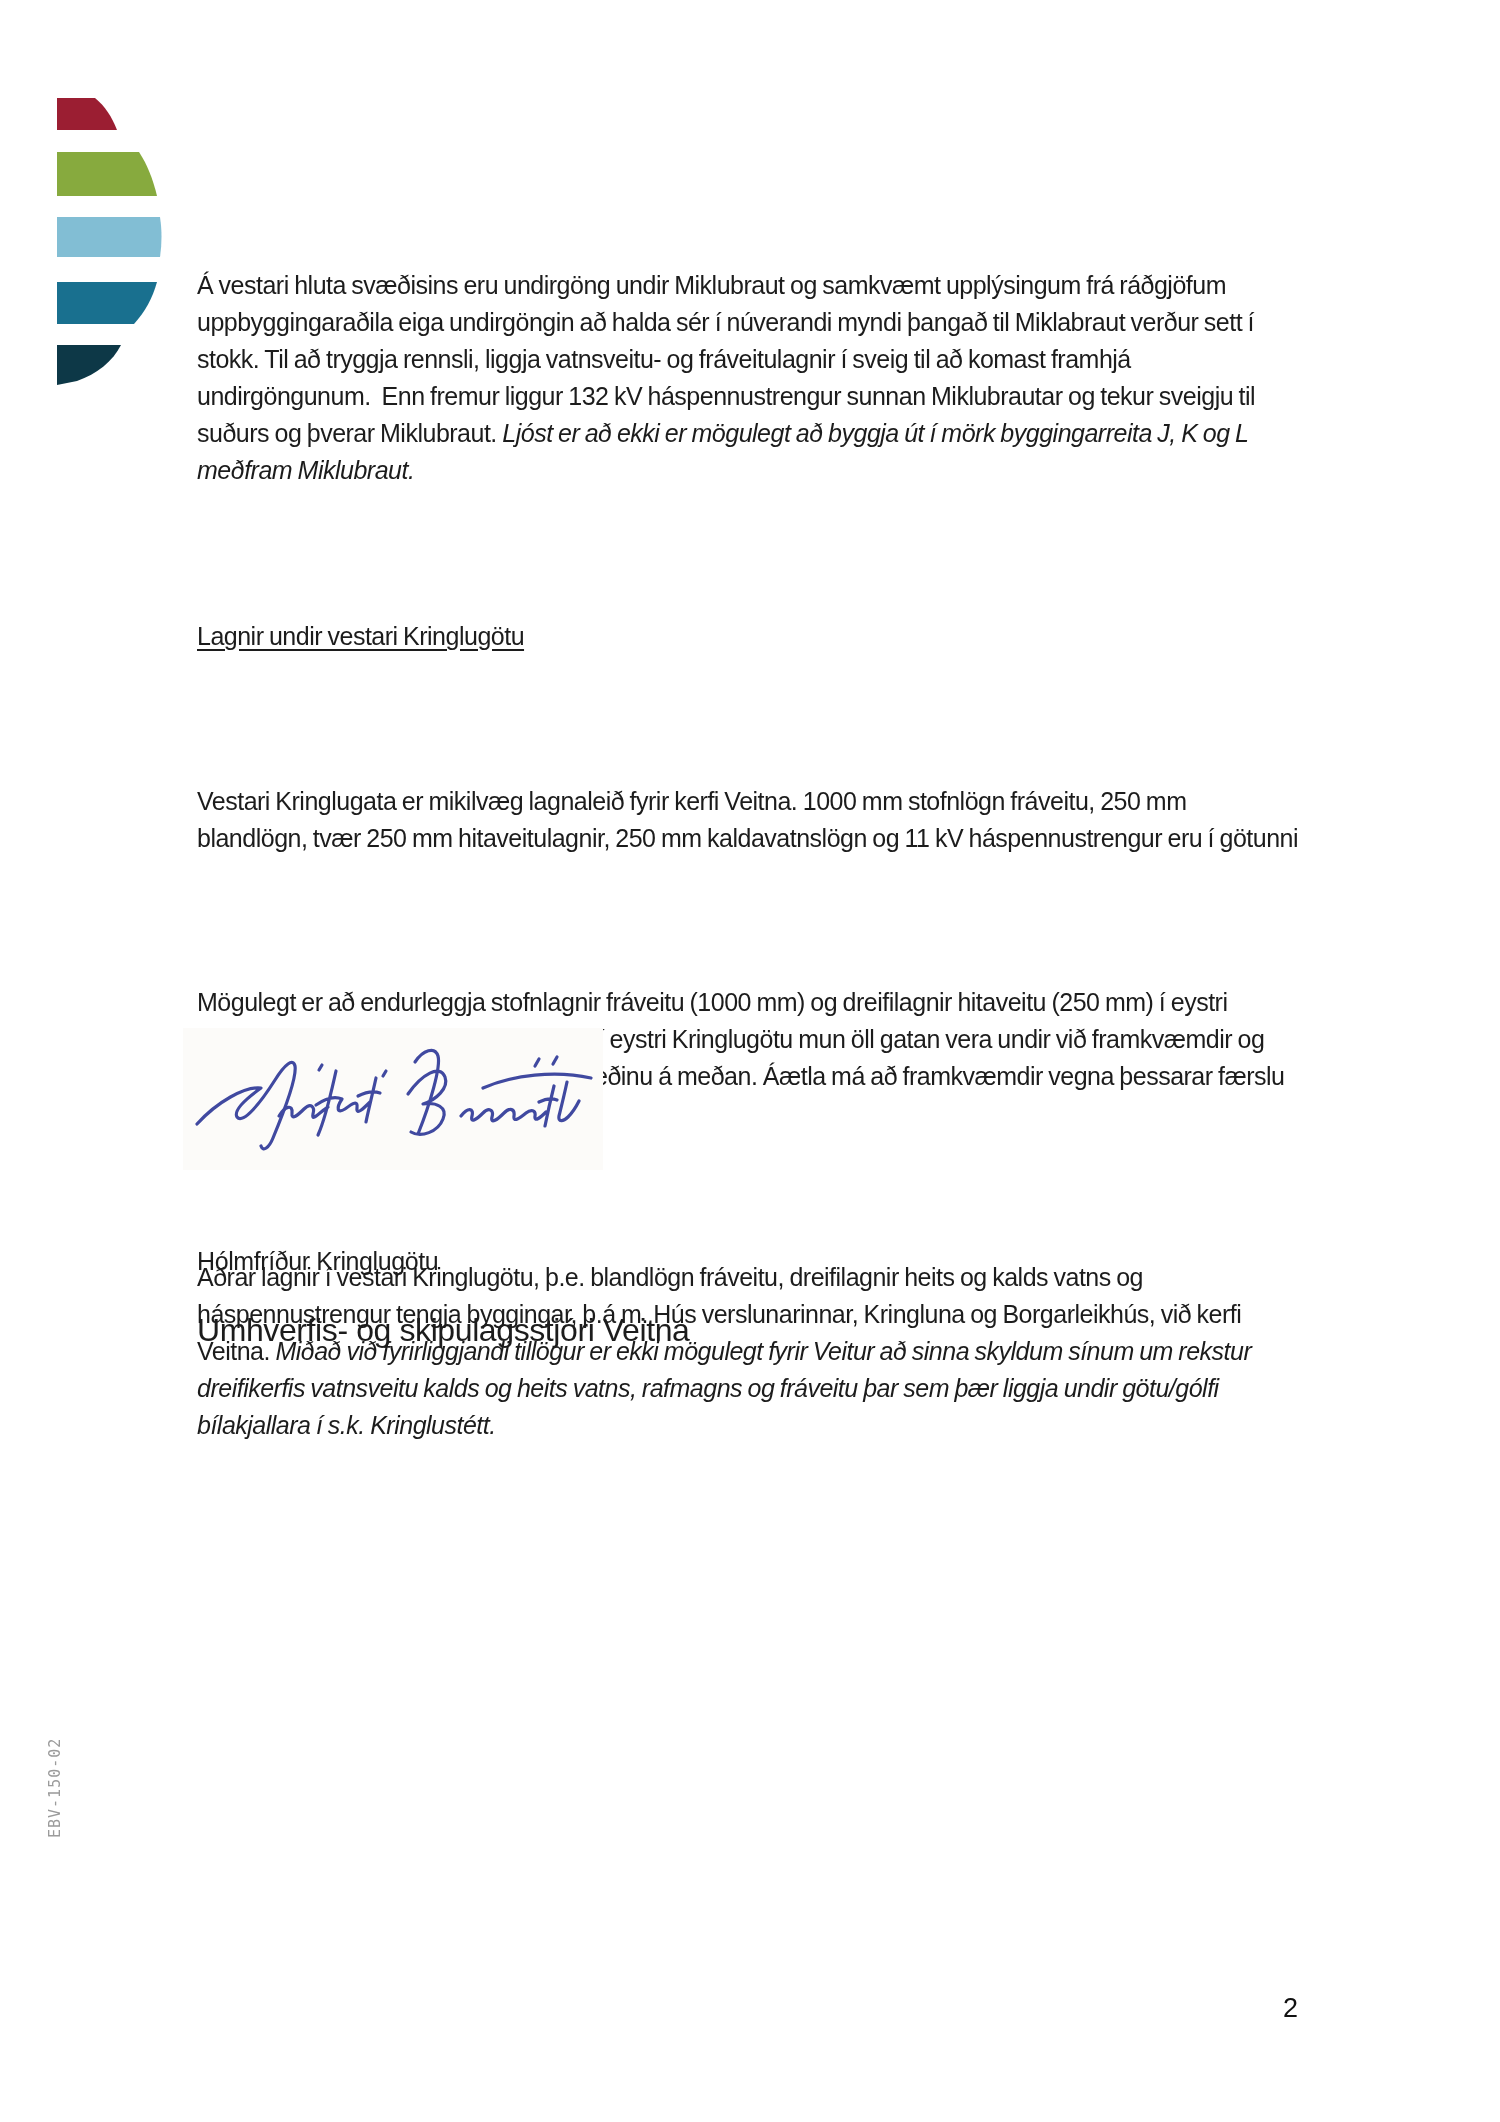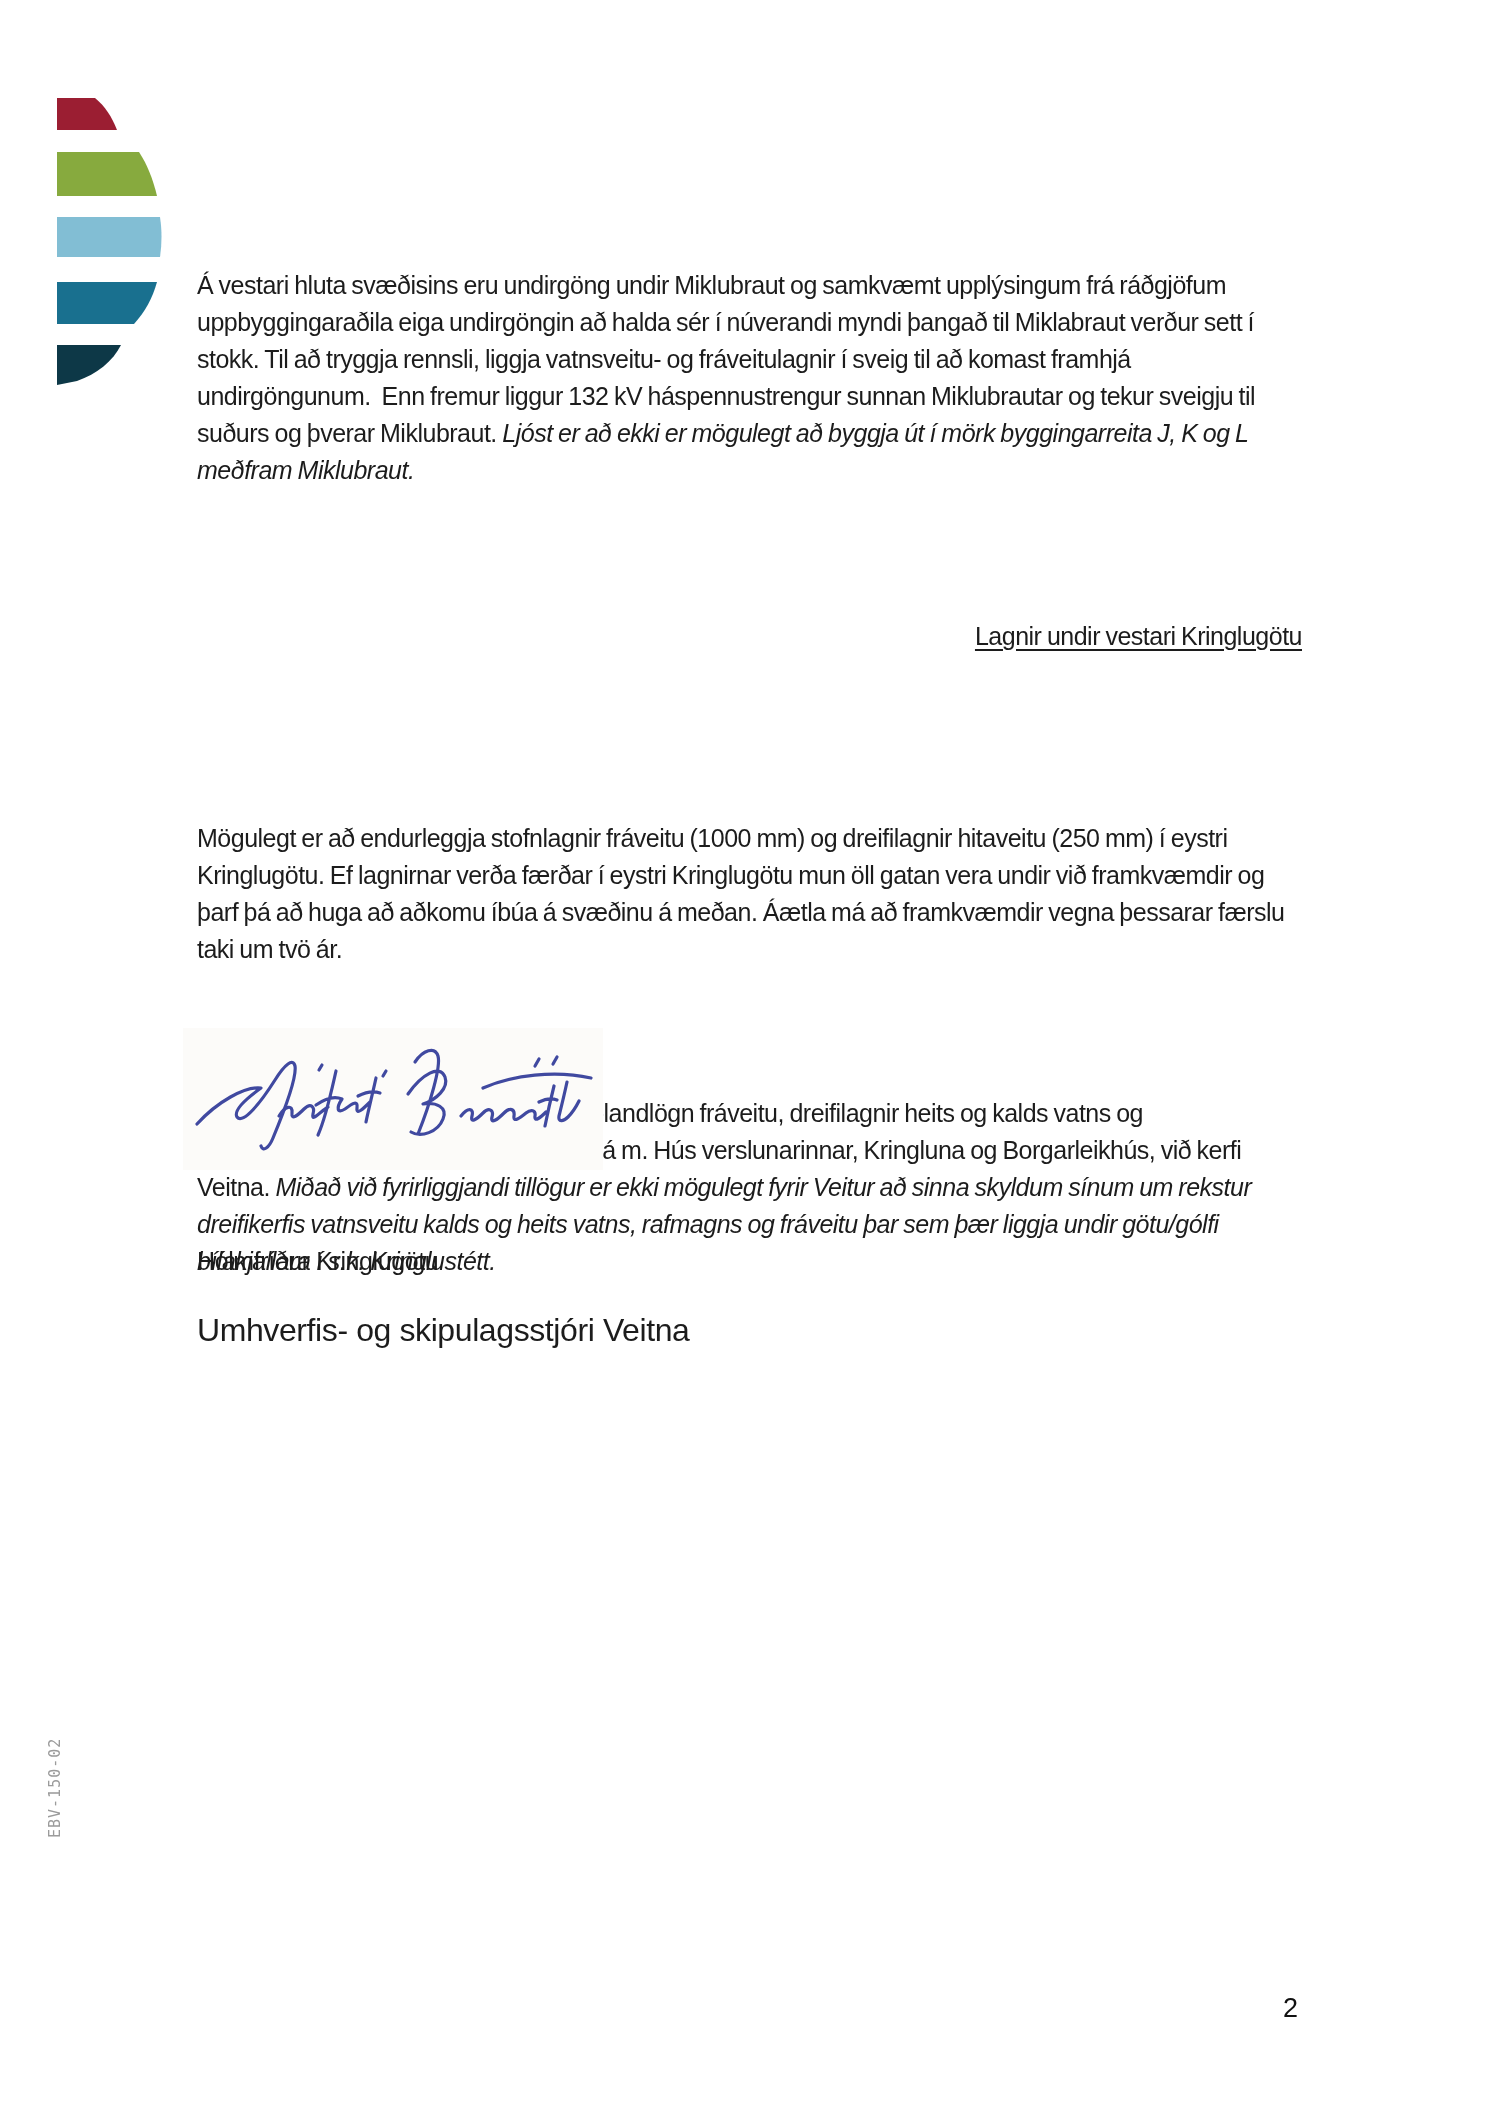--- a/index.html
+++ b/index.html
@@ -21,21 +21,20 @@
     position:absolute;left:197px;top:193px;width:1105px;
     font-size:25px;line-height:37px;
     letter-spacing:-0.5px;word-spacing:-1px;
     white-space:pre-wrap;
   }
   .content p{margin:0 0 16px 0;}
   .para-heading{
     text-decoration:underline;
     text-underline-offset:4px;
     margin:2px 0 17px 0 !important;
-    text-align:right;
   }
   .it{font-style:italic;}
   .bold-italic{font-weight:700;font-style:italic;}
 
   
   .signature-box{
     position:absolute;left:183px;top:1028px;width:420px;height:142px;
     background:#fcfbf9;
   }
   .signature-box svg{width:100%;height:100%;display:block;}
@@ -77,20 +76,21 @@
       <path d="M0,188 L100,188 C96,203 88,218 77,230 L0,230 Z" fill="#19708F"></path>
       <path d="M0,251 L64,251 C56,267 40,280 20,287 L0,291 Z" fill="#0D3847"></path>
     </svg>
   </div>
 
   <div class="content">
     <p><span>Á vestari hluta svæðisins eru undirgöng undir Miklubraut og samkvæmt upplýsingum frá ráðgjöfum uppbyggingaraðila eiga undirgöngin að halda sér í núverandi myndi þangað til Miklabraut verður sett í stokk. Til að tryggja rennsli, liggja vatnsveitu- og fráveitulagnir í sveig til að komast framhjá undirgöngunum.  Enn fremur liggur 132 kV háspennustrengur sunnan Miklubrautar og tekur sveigju til suðurs og þverar Miklubraut. </span><span class="it">Ljóst er að ekki er mögulegt að byggja út í mörk byggingarreita J, K og L meðfram Miklubraut.</span></p>
 
     <p class="para-heading">Lagnir undir vestari Kringlugötu</p>
 
+    <p>Vestari Kringlugata er mikilvæg lagnaleið fyrir kerfi Veitna. 1000 mm stofnlögn fráveitu, 250 mm blandlögn, tvær 250 mm hitaveitulagnir, 250 mm kaldavatnslögn og 11 kV háspennustrengur eru í götunni</p>
 
     <p>Mögulegt er að endurleggja stofnlagnir fráveitu (1000 mm) og dreifilagnir hitaveitu (250 mm) í eystri Kringlugötu. Ef lagnirnar verða færðar í eystri Kringlugötu mun öll gatan vera undir við framkvæmdir og þarf þá að huga að aðkomu íbúa á svæðinu á meðan. Áætla má að framkvæmdir vegna þessarar færslu taki um tvö ár.</p>
 
     <p><span>Aðrar lagnir í vestari Kringlugötu, þ.e. blandlögn fráveitu, dreifilagnir heits og kalds vatns og háspennustrengur tengja byggingar, þ.á m. Hús verslunarinnar, Kringluna og Borgarleikhús, við kerfi Veitna. </span><span class="it">Miðað við fyrirliggjandi tillögur er ekki mögulegt fyrir Veitur að sinna skyldum sínum um rekstur dreifikerfis vatnsveitu kalds og heits vatns, rafmagns og fráveitu þar sem þær liggja undir götu/gólfi bílakjallara í s.k. Kringlustétt.</span></p>
 
   </div>
 
   <div class="signature-box">
     <svg viewBox="0 0 420 142" xmlns="http://www.w3.org/2000/svg" fill="none" stroke-linecap="round" stroke-linejoin="round">
       <g stroke-width="3.2" stroke="#4049a0">

